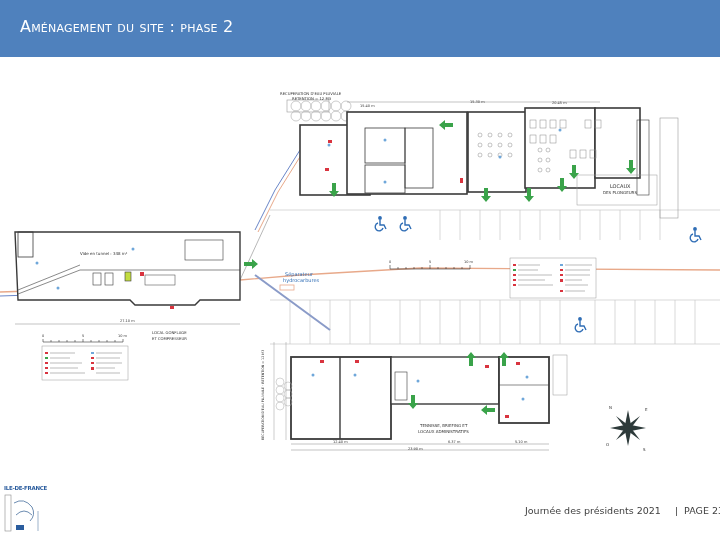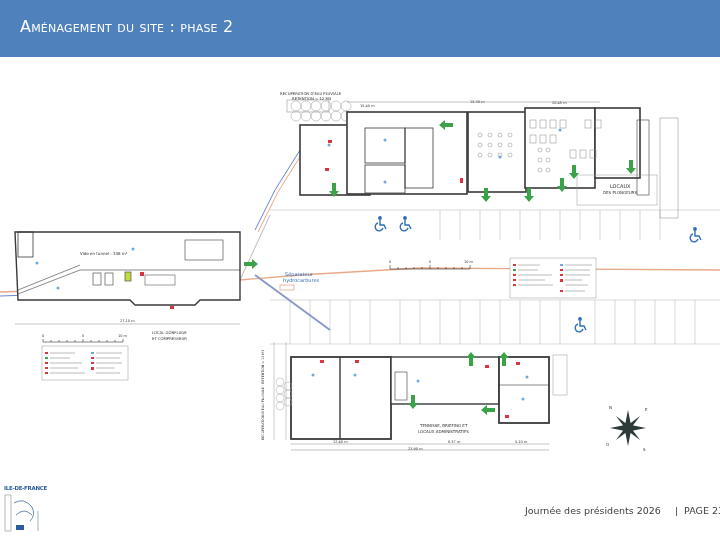--- a/index.html
+++ b/index.html
@@ -375,14 +375,14 @@
   <svg width="40" height="45" viewBox="0 0 40 45" style="position:absolute;left:0;top:8px;">
     <rect x="3" y="2" width="6" height="36" fill="none" stroke="#8a8a8a" stroke-width="0.6"></rect>
     <path d="M12 10 Q22 4 30 14 Q34 22 28 28" fill="none" stroke="#5b7fa8" stroke-width="0.9"></path>
     <path d="M14 22 Q22 14 30 22" fill="none" stroke="#5b7fa8" stroke-width="0.9"></path>
     <line x1="36" y1="18" x2="36" y2="38" stroke="#5b7fa8" stroke-width="0.6"></line>
     <rect x="14" y="32" width="8" height="5" fill="#2b5d9e"></rect>
   </svg>
 </div>
 
 <div class="footer-text">
-  <span>Journée des présidents 2026</span><span class="sep">|</span><span>PAGE 23</span>
+  <span>Journée des présidents 2021</span><span class="sep">|</span><span>PAGE 23</span>
 </div>
 
 </body></html>

